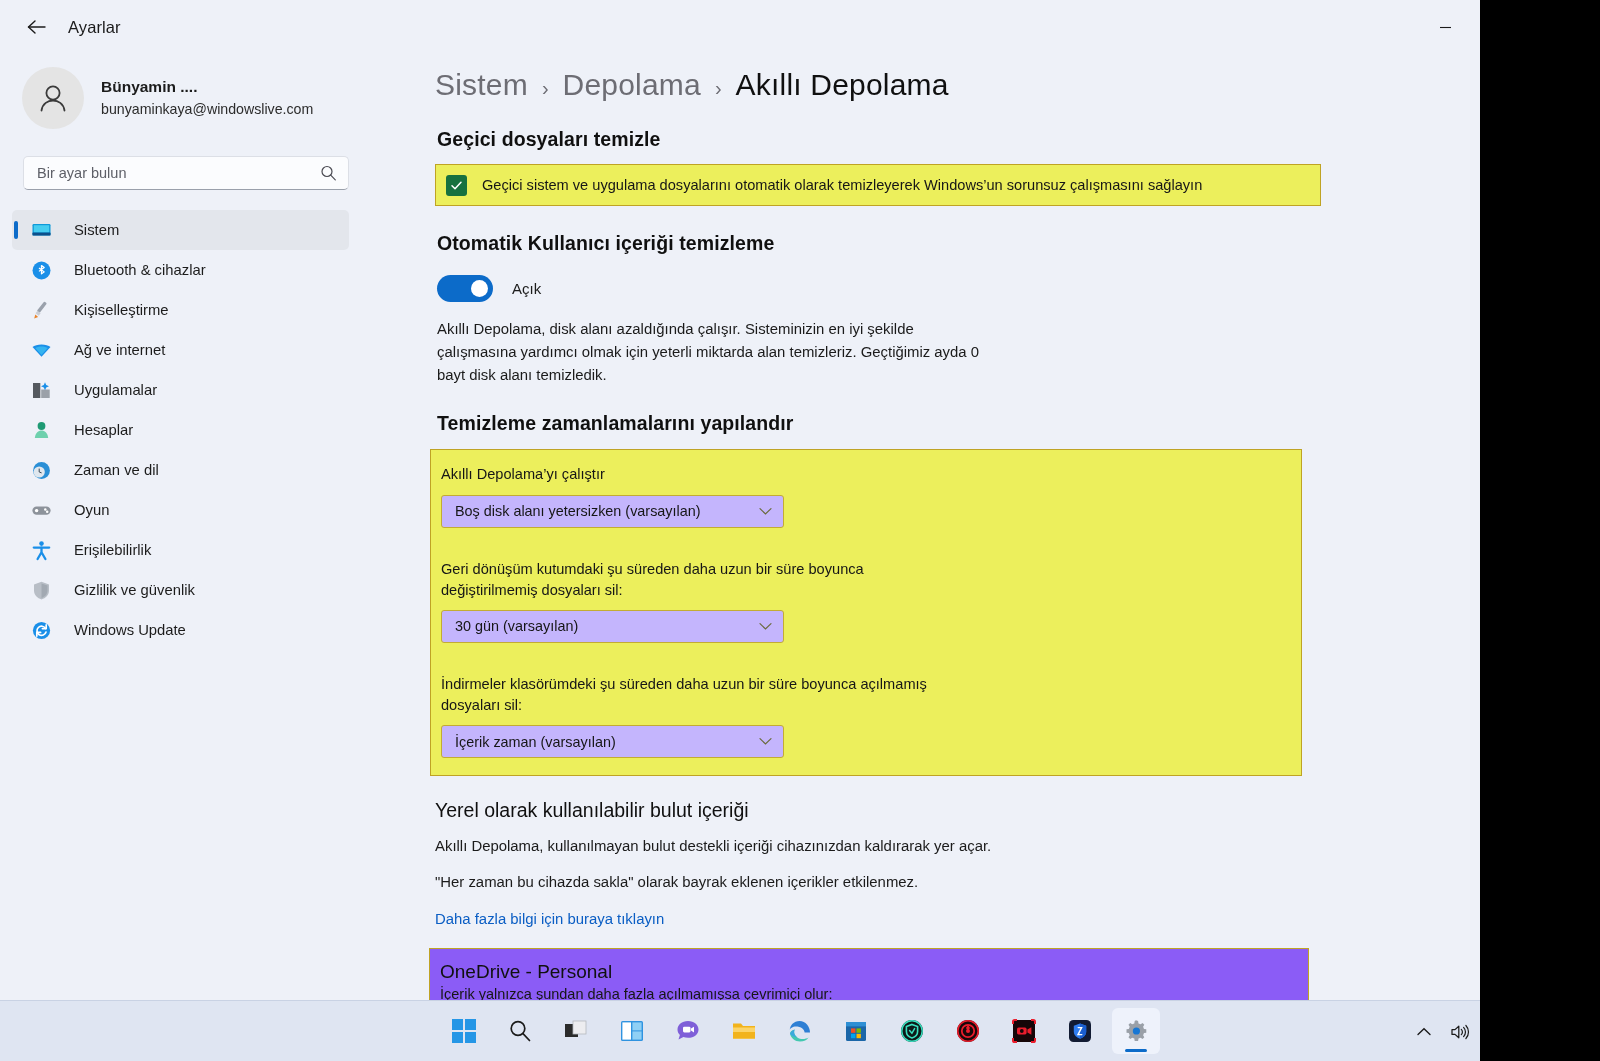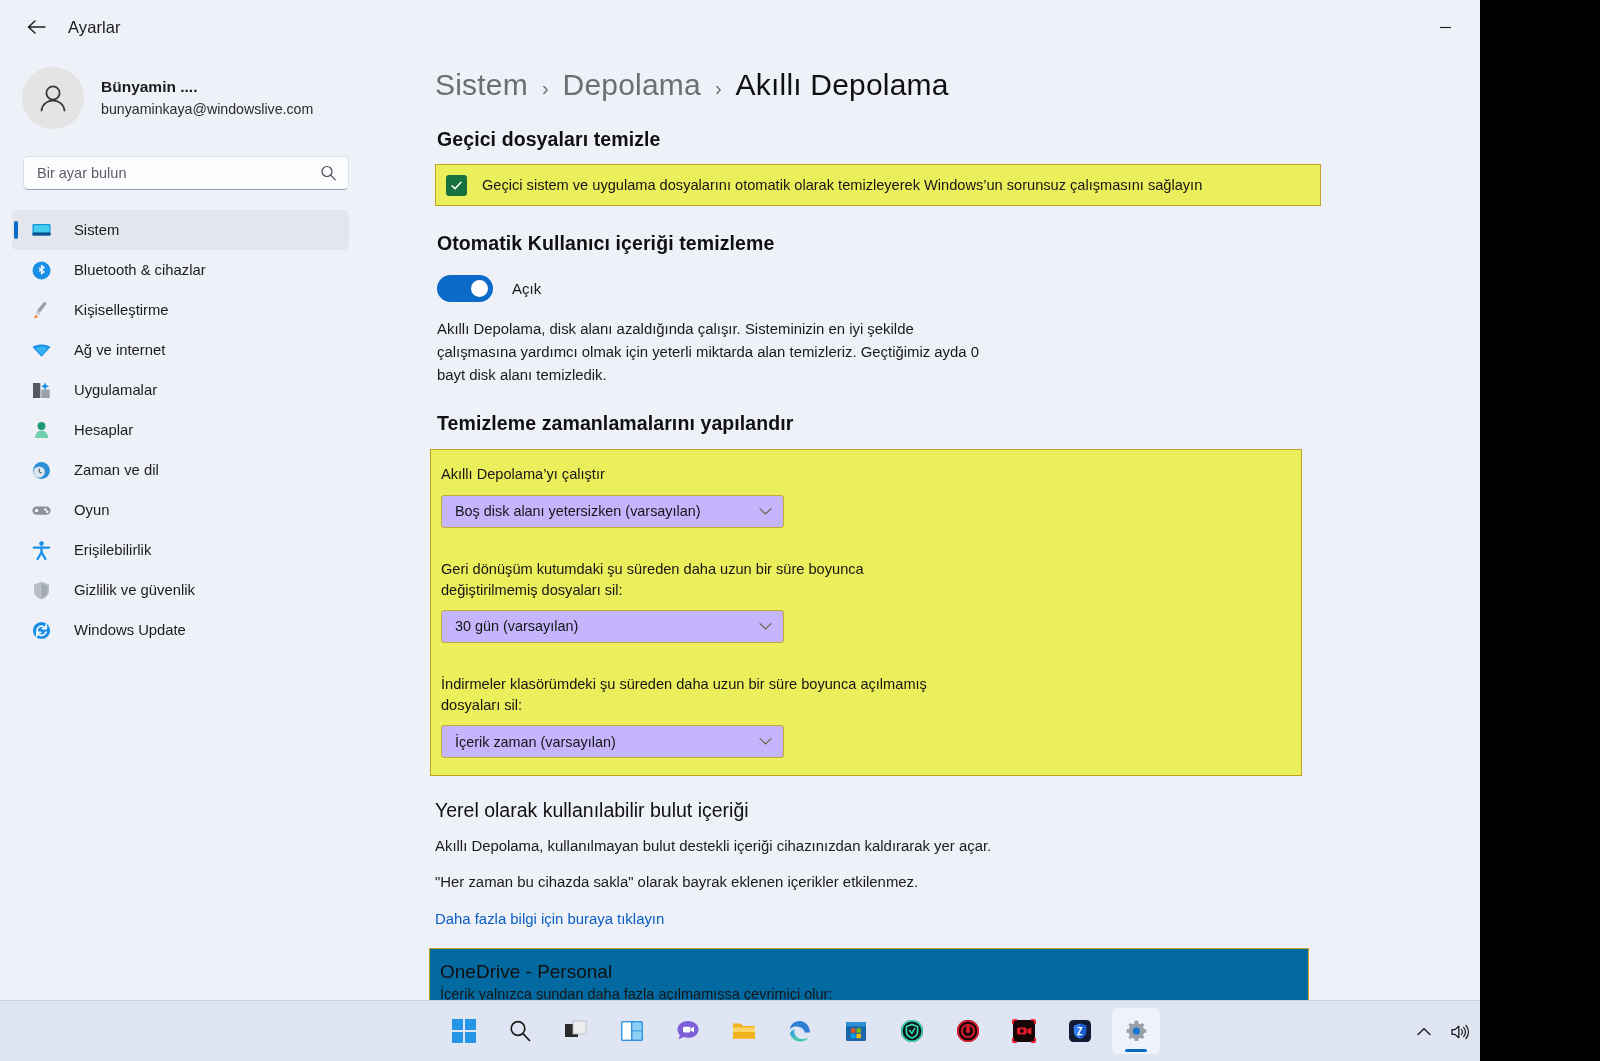--- a/index.html
+++ b/index.html
@@ -184,21 +184,21 @@
   .cloud-p {
     font-size: 14.9px; color: #1b1b1b; line-height: 1.5;
     margin: 13px 0 0 63px; max-width: 600px;
   }
   .cloud-link {
     font-size: 14.9px; color: #0b5ec4; margin: 18px 0 0 63px;
     display: inline-block; cursor: pointer; text-decoration: none;
   }
 
   .od-block {
-    background: #0369a1; border: 1px solid #bfa324;
+    background: #8b5cf6; border: 1px solid #bfa324;
     margin: 20px 0 0 57px; width: 880px; padding: 12px 0 17px 0;
   }
   .od-title { font-size: 19px; color: #101010; margin-left: 10px; }
   .od-sub { font-size: 14.5px; color: #161616; margin: 3px 0 0 10px; }
 
   
   .taskbar {
     position: absolute; bottom: 0; left: 0;
     width: 1600px; height: 61px;
     background: #dfe5f2;

